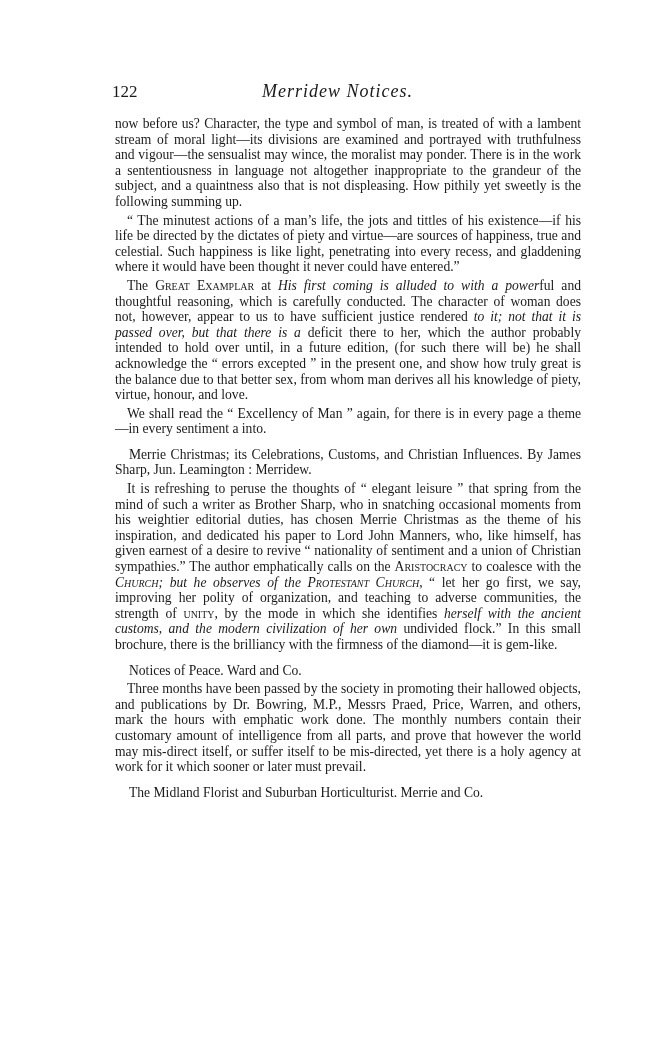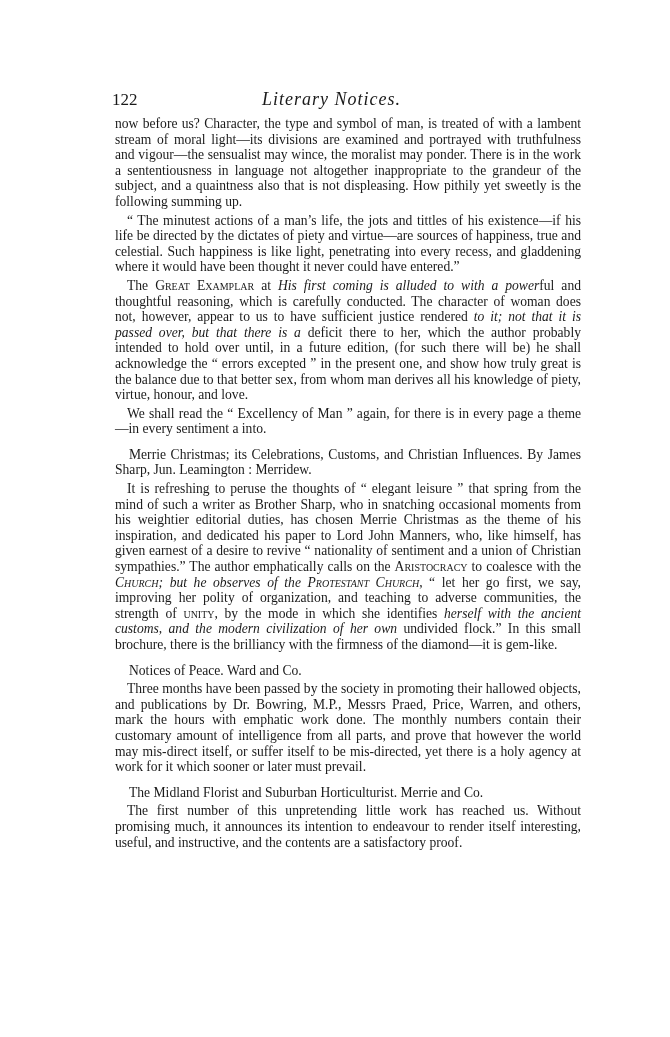--- a/index.html
+++ b/index.html
@@ -2,45 +2,44 @@
 <html><head>
   <meta charset="utf-8">
   <style>
     html, body { margin: 0; padding: 0; background: #ffffff; }
     body { width: 670px; height: 1037px; position: relative; overflow: hidden; }
     .page {
       position: absolute; left: 112px; top: 84px; width: 472px;
       font-family: "Liberation Serif", "DejaVu Serif", serif;
       color: #1a1a1a; font-size: 13.6px; line-height: 15.6px;
     }
-    .header { display: flex; align-items: flex-end; height: 24px; margin-bottom: 8px; }
+    .header { display: flex; align-items: flex-start; height: 24px; margin-bottom: 8px; }
     .page-number { font-size: 17px; width: 150px; }
     .running-title { font-style: italic; font-size: 18px; letter-spacing: 1px; }
     p { margin: 3px; text-align: justify; text-indent: 12px; }
     p.noindent { text-indent: 0; }
     .review-title { margin-top: 10px; text-indent: 14px; }
     .review-title .t { }
     .sc { font-variant: small-caps; }
     i { font-style: italic; }
   </style>
 </head>
 <body>
 
 <div class="page">
   <div class="header">
     <span class="page-number">122</span>
-    <span class="running-title">Literary Notices.</span>
+    <span class="running-title">Merridew Notices.</span>
   </div>
 
   <p class="noindent">now before us?  Character, the type and symbol of man, is treated of with a lambent stream of moral light—its divisions are examined and portrayed with truthfulness and vigour—the sensualist may wince, the moralist may ponder.  There is in the work a sententiousness in language not altogether inappropriate to the grandeur of the subject, and a quaintness also that is not displeasing.  How pithily yet sweetly is the following summing up.</p>
   <p>“ The minutest actions of a man’s life, the jots and tittles of his existence—if his life be directed by the dictates of piety and virtue—are sources of happiness, true and celestial.  Such happiness is like light, penetrating into every recess, and gladdening where it would have been thought it never could have entered.”</p>
   <p><span>The </span><span class="sc">Great Examplar</span><span> at </span><i>His first coming is alluded to with a power</i><span>ful and thoughtful reasoning, which is carefully conducted.  The character of woman does not, however, appear to us to have sufficient justice rendered </span><i>to it; not that it is passed over, but that there is a</i><span> deficit there to her, which the author probably intended to hold over until, in a future edition, (for such there will be) he shall acknowledge the “ errors excepted ” in the present one, and show how truly great is the balance due to that better sex, from whom man derives all his knowledge of piety, virtue, honour, and love.</span></p>
   <p>We shall read the “ Excellency of Man ” again, for there is in every page a theme—in every sentiment a into.</p>
 
   <p class="review-title"><span class="t">Merrie Christmas; its Celebrations, Customs, and Christian Influences.</span><span>  By James Sharp, Jun.   Leamington : Merridew.</span></p>
   <p><span>It is refreshing to peruse the thoughts of “ elegant leisure ” that spring from the mind of such a writer as Brother Sharp, who in snatching occasional moments from his weightier editorial duties, has chosen Merrie Christmas as the theme of his inspiration, and dedicated his paper to Lord John Manners, who, like himself, has given earnest of a desire to revive “ nationality of sentiment and a union of Christian sympathies.” The author emphatically calls on the </span><span class="sc">Aristocracy</span><span> to coalesce with the </span><i class="sc">Church</i><i>; but he observes of the </i><i class="sc">Protestant Church</i><span>, “ let her go first, we say, improving her polity of organization, and teaching to adverse communities, the strength of </span><span class="sc">unity</span><span>, by the mode in which she identifies </span><i>herself with the ancient customs, and the modern civilization of her own</i><span> undivided flock.”  In this small brochure, there is the brilliancy with the firmness of the diamond—it is gem-like.</span></p>
 
   <p class="review-title"><span class="t">Notices of Peace.</span><span>   Ward and Co.</span></p>
   <p>Three months have been passed by the society in promoting their hallowed objects, and publications by Dr. Bowring, M.P., Messrs Praed, Price, Warren, and others, mark the hours with emphatic work done. The monthly numbers contain their customary amount of intelligence from all parts, and prove that however the world may mis-direct itself, or suffer itself to be mis-directed, yet there is a holy agency at work for it which sooner or later must prevail.</p>
 
   <p class="review-title"><span class="t">The Midland Florist and Suburban Horticulturist.</span><span>  Merrie and Co.</span></p>
-  <p>The first number of this unpretending little work has reached us. Without promising much, it announces its intention to endeavour to render itself interesting, useful, and instructive, and the contents are a satisfactory proof.</p>
 </div>
 
 </body></html>

